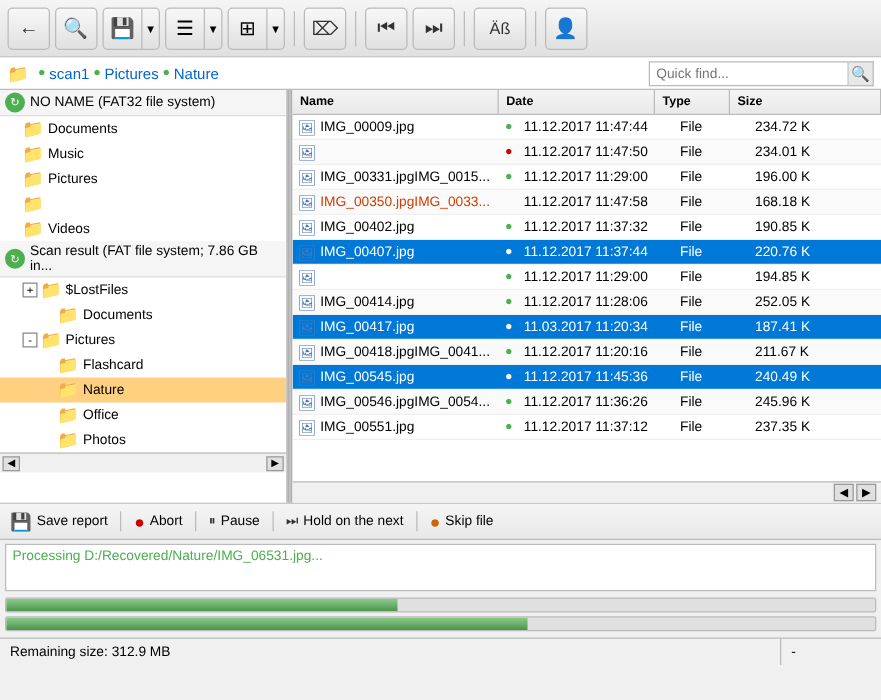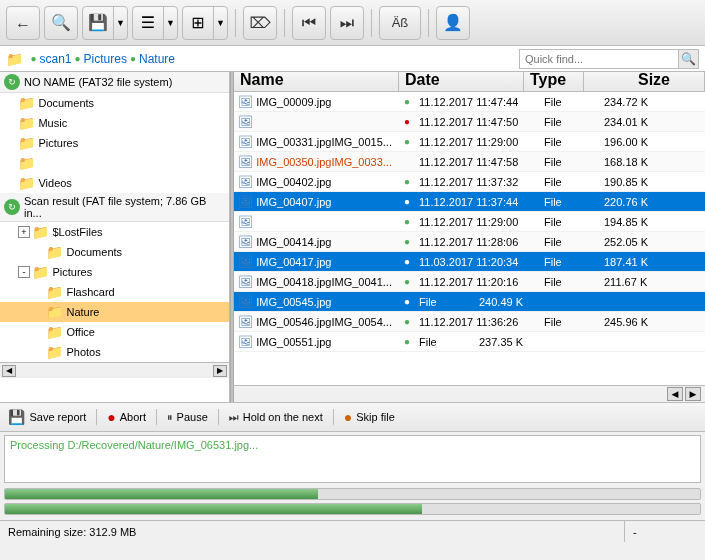--- a/index.html
+++ b/index.html
@@ -194,37 +194,36 @@
       flex: 1;
       background: #fff;
       display: flex;
       flex-direction: column;
       overflow: hidden;
     }
     .file-header {
       display: flex;
       background: linear-gradient(to bottom, #f5f5f5, #e8e8e8);
       border-bottom: 1px solid #bbb;
-      font-size: 16px;
+      font-size: 10px;
       font-weight: bold;
       height: 20px;
-      align-items: flex-end;
     }
     .file-header-cell {
       padding: 2px 6px;
       border-right: 1px solid #bbb;
       display: flex;
       align-items: center;
       cursor: pointer;
       white-space: nowrap;
     }
     .file-header-name { width: 165px; }
     .file-header-date { width: 125px; }
     .file-header-type { width: 60px; }
-    .file-header-size { flex: 1; margin-left: 48px; }
+    .file-header-size { flex: 1; }
     
     .file-list { overflow-y: auto; flex: 1; }
     .file-row {
       display: flex;
       align-items: center;
       height: 20px;
       border-bottom: 1px solid #f0f0f0;
       cursor: pointer;
     }
     .file-row.odd { background: #fafafa; }
@@ -294,21 +293,21 @@
     }
     .btn-dot-red { color: #cc0000; font-size: 14px; }
     .btn-dot-orange { color: #cc6600; font-size: 14px; }
     .btn-sep { width: 1px; height: 16px; background: #bbb; }
 
     
     .log-area {
       background: #fff;
       border: 1px solid #bbb;
       margin: 3px 4px;
-      height: 48px;
+      height: 38px;
       padding: 3px 5px;
       font-size: 11px;
       color: #000;
       overflow: hidden;
     }
     .log-processing {
       color: #4caf50;
       font-size: 11px;
     }
 
@@ -701,20 +700,21 @@
           <div class="file-cell file-cell-size">211.67 K</div>
         </div>
         <div class="file-row selected">
           <div class="file-cell file-cell-name">
             <span class="file-icon" style="color: rgb(74, 122, 181);">🖼</span>
             <span>IMG_00545.jpg</span>
           </div>
           <div class="file-cell file-cell-dot">
             <span style="font-size: 10px; color: white;">●</span>
           </div>
+          <div class="file-cell file-cell-date">11.12.2017 11:45:36</div>
           <div class="file-cell file-cell-type">File</div>
           <div class="file-cell file-cell-size">240.49 K</div>
         </div>
         <div class="file-row odd">
           <div class="file-cell file-cell-name">
             <span class="file-icon" style="color: rgb(74, 122, 181);">🖼</span>
             <span>IMG_00546.jpgIMG_0054...</span>
           </div>
           <div class="file-cell file-cell-dot">
             <span style="font-size: 10px; color: rgb(76, 175, 80);">●</span>
@@ -724,20 +724,21 @@
           <div class="file-cell file-cell-size">245.96 K</div>
         </div>
         <div class="file-row">
           <div class="file-cell file-cell-name">
             <span class="file-icon" style="color: rgb(74, 122, 181);">🖼</span>
             <span>IMG_00551.jpg</span>
           </div>
           <div class="file-cell file-cell-dot">
             <span style="font-size: 10px; color: rgb(76, 175, 80);">●</span>
           </div>
+          <div class="file-cell file-cell-date">11.12.2017 11:37:12</div>
           <div class="file-cell file-cell-type">File</div>
           <div class="file-cell file-cell-size">237.35 K</div>
         </div>
       </div>
 
     <div class="scroll-arrow-area">
       <div class="scroll-arrow">◀</div>
       <div class="scroll-arrow">▶</div>
     </div>
   </div>

